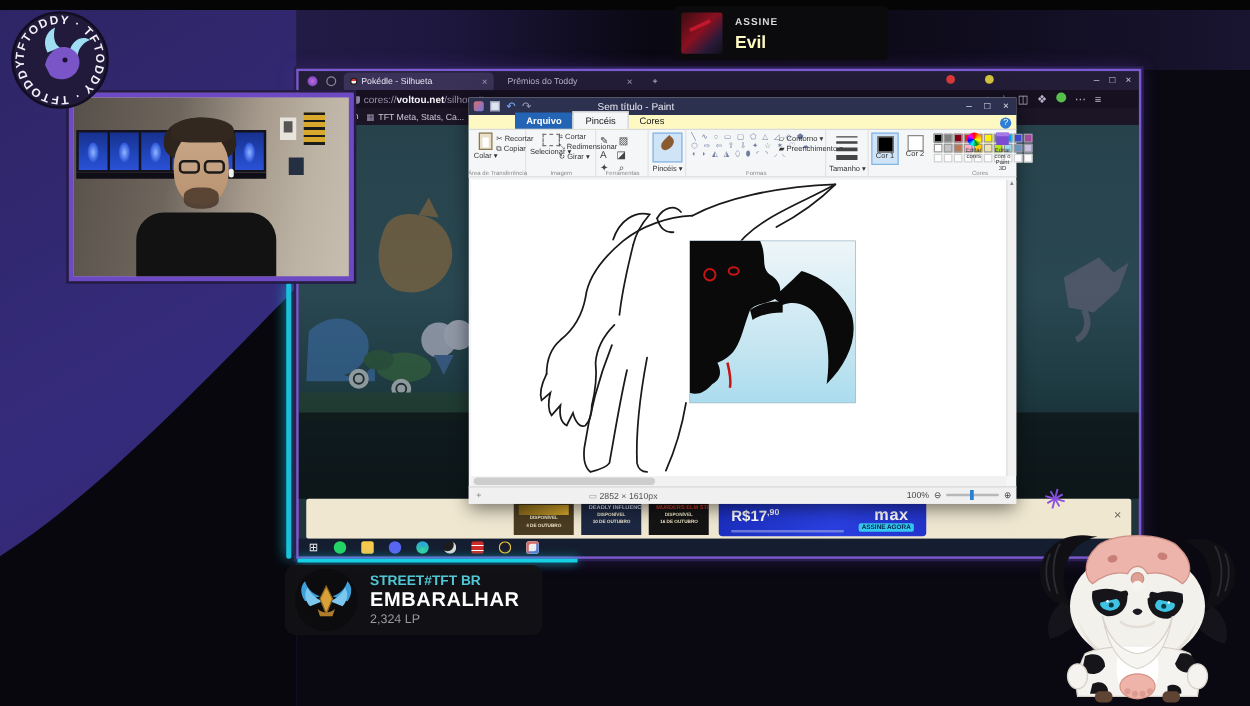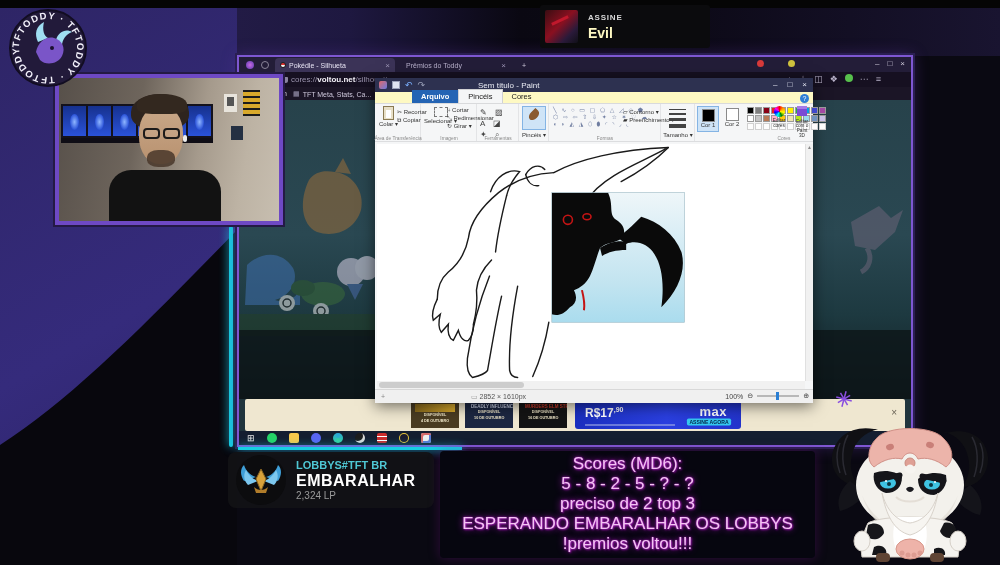--- a/index.html
+++ b/index.html
@@ -504,32 +504,25 @@
     <div class="circ">
       <svg width="50" height="50" viewBox="0 0 50 50">
         <path d="M8,26 C4,20 4,14 8,10 C10,16 14,20 20,22 Z" fill="#3f9fd8"></path>
         <path d="M12,30 C8,26 7,20 10,15 C13,21 17,24 22,26 Z" fill="#7cc7ee"></path>
         <path d="M42,26 C46,20 46,14 42,10 C40,16 36,20 30,22 Z" fill="#3f9fd8"></path>
         <path d="M38,30 C42,26 43,20 40,15 C37,21 33,24 28,26 Z" fill="#7cc7ee"></path>
         <path d="M25,14 L30,24 L25,36 L20,24 Z" fill="#d8a13a" stroke="#8a6420" stroke-width="1"></path>
         <path d="M18,32 C22,36 28,36 32,32 L30,38 L20,38 Z" fill="#b07c2a"></path>
       </svg>
     </div>
-    <div class="nm"><span>LOBBYS#TFT</span> <span>BR</span></div>
+    <div class="nm"><span>STREET#TFT</span> <span>BR</span></div>
     <div class="tier">EMBARALHAR</div>
     <div class="lp">2,324 LP</div>
   </div>
 
-  <div class="abs scores">
-    <div>Scores (MD6):</div>
-    <div>5 - 8 - 2 - 5 - ? - ?</div>
-    <div>preciso de 2 top 3</div>
-    <div>ESPERANDO EMBARALHAR OS LOBBYS</div>
-    <div>!premios voltou!!!</div>
-  </div>
 
   <svg class="abs mascot" viewBox="0 0 176 180">
     <g stroke="#8a4fe0" stroke-width="1.5" transform="translate(22,14) rotate(15)">
       <line x1="0" y1="-8" x2="0" y2="8"></line>
         <line x1="-8" y1="0" x2="8" y2="0"></line>
       <line x1="-5" y1="-5" x2="5" y2="5"></line>
         <line x1="-5" y1="5" x2="5" y2="-5"></line>
     </g>
     <path d="M52,44 C30,40 12,52 10,72 C9,88 20,100 36,100 C30,92 27,82 30,70 C33,56 42,48 56,44 Z" fill="#101014"></path>
     <path d="M18,58 C14,66 14,78 18,88 M26,50 C20,60 19,76 24,90" stroke="#2a2a32" fill="none" stroke-width="1.5"></path>

